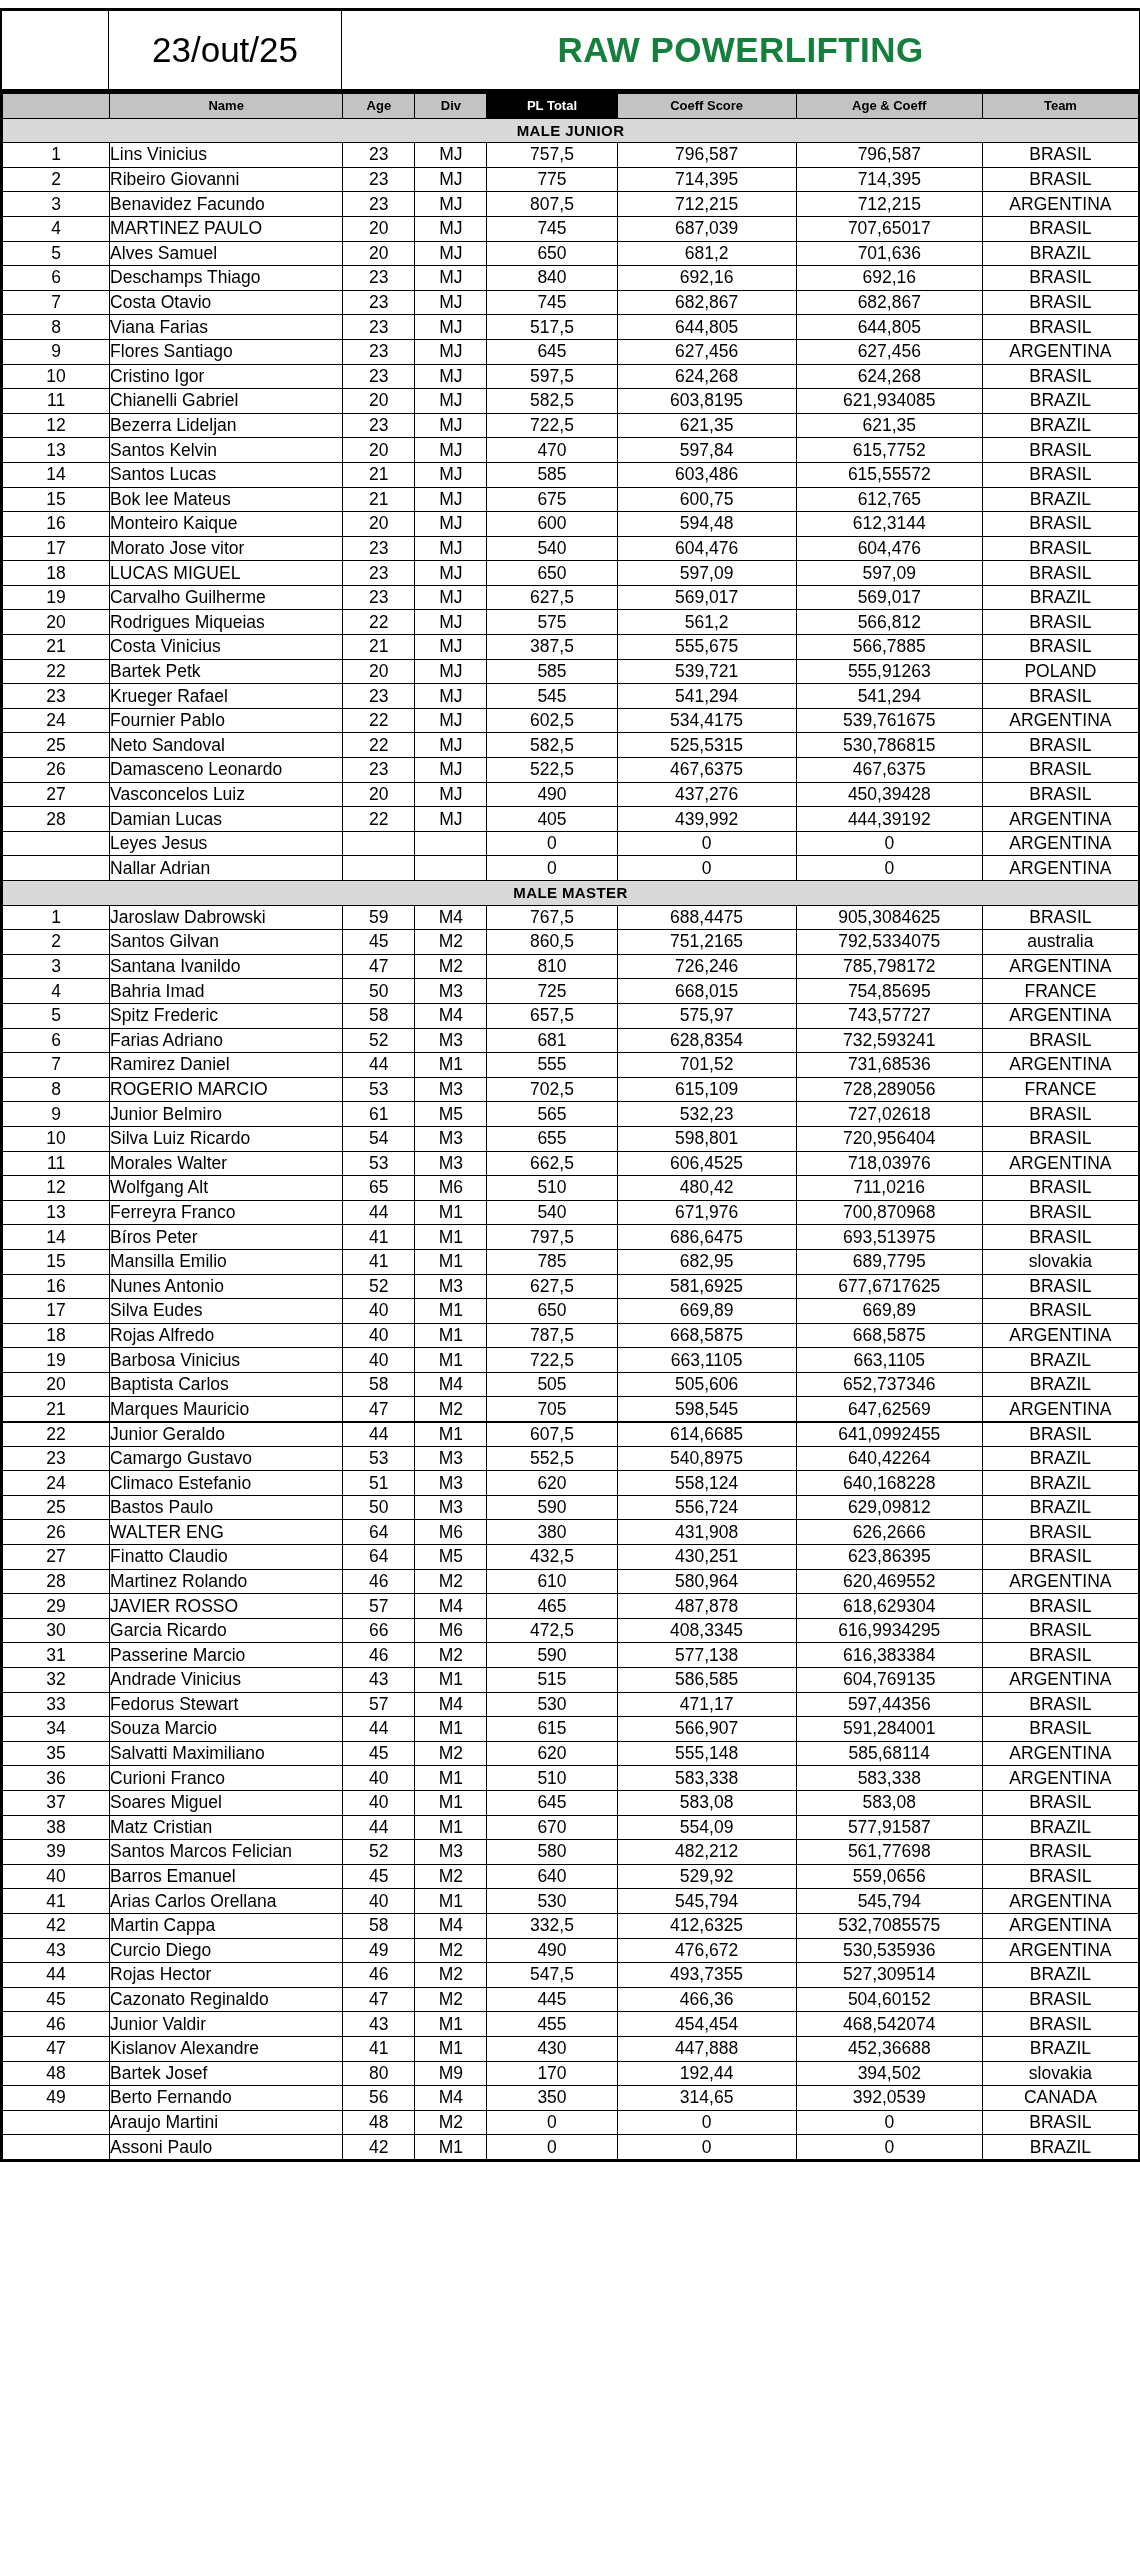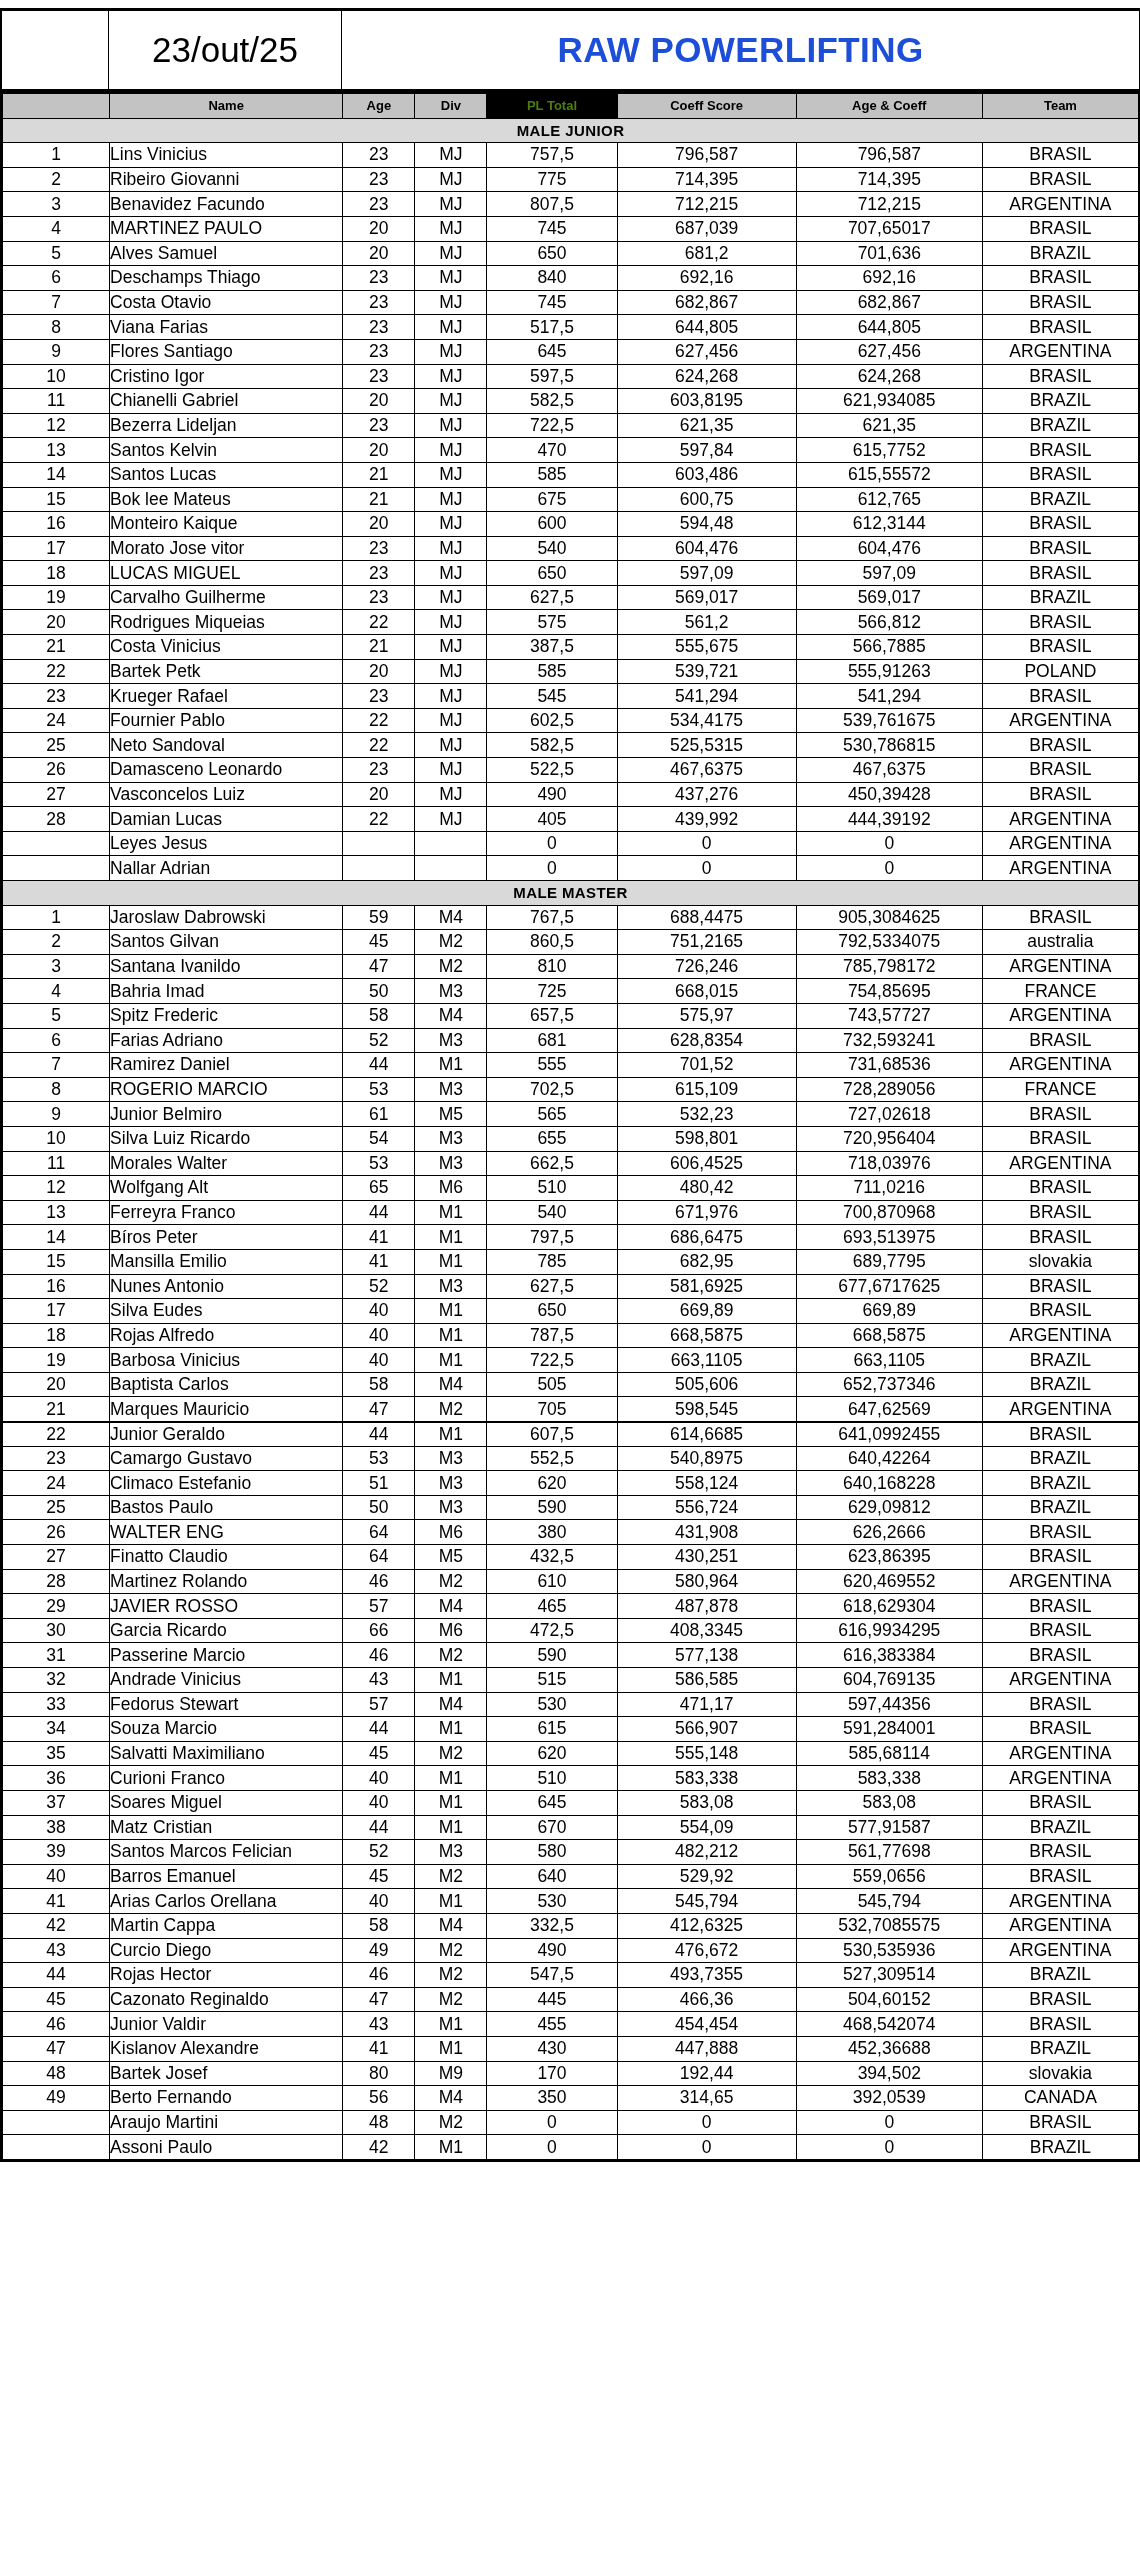--- a/index.html
+++ b/index.html
@@ -41,21 +41,21 @@
     color: #000;
   }
   .title-bar .tb-title {
     flex: 1;
     display: flex;
     align-items: center;
     justify-content: center;
     font-size: 35px;
     font-weight: bold;
     letter-spacing: 0.4px;
-    color: #1d4ed8;
+    color: #15803d;
   }
   
   table.results {
     width: 100%;
     border-collapse: collapse;
     table-layout: fixed;
     font-size: 17.5px;
   }
   table.results col.c-rank  { width: 107px; }
   table.results col.c-name  { width: 233px; }
@@ -81,21 +81,21 @@
     font-size: 13px;
     font-weight: bold;
     text-align: center;
     height: 56px;
     border: 1.8px solid #000;
     vertical-align: middle;
   }
   thead th.hdr-blank { background: #c3c3c3; }
   thead th.hdr-pltotal {
     background: #000000;
-    color: #4d7c0f;
+    color: #ffffff;
   }
   
   td.section {
     background: #d9d9d9;
     text-align: center;
     font-size: 15px;
     font-weight: bold;
     height: 32px;
     line-height: 30px;
     letter-spacing: 0.4px;

